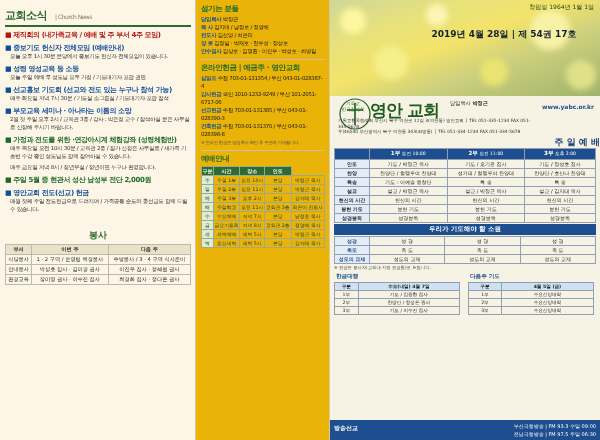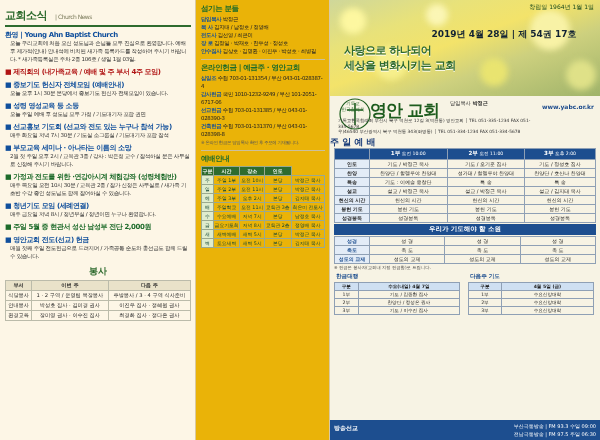--- a/index.html
+++ b/index.html
@@ -9,21 +9,21 @@
   
   #left{left:0;top:0;width:196px;height:440px;background:#fdf6e6;border-right:1px solid #d9c9a2;padding:4px 4px 0 5px;}
   .news-title{font-size:11px;font-weight:bold;color:#2e6b2e;letter-spacing:-.5px;text-align:right;}
   .news-title .sub{font-size:6px;color:#7a7a5a;font-weight:normal;margin-left:3px;}
   .rule{height:2px;background:#2e6b2e;margin:2px 0 3px 0;}
   .item{margin-bottom:3px;}
   .item .h{font-size:7px;font-weight:bold;color:#104f9c;letter-spacing:-.4px;}
   .item .h.red{color:#b01414;}
   .item .h.green{color:#1d6b2a;}
   .item .b{font-size:5.5px;color:#333;line-height:1.45;letter-spacing:-.3px;padding-left:5px;}
-  .bong{margin-top:4px;text-align:center;font-size:9px;font-weight:bold;color:#2e6b2e;}
+  .bong{margin-top:15px;text-align:center;font-size:9px;font-weight:bold;color:#2e6b2e;}
   table.bongsa{width:100%;border-collapse:collapse;margin-top:2px;}
   table.bongsa td,table.bongsa th{border:1px solid #bba;font-size:5.2px;padding:1px;text-align:center;color:#222;}
   table.bongsa th{background:#e9e2c9;font-weight:bold;}
   
   #mid{left:196px;top:0;width:134px;height:440px;background:#eab308;border-right:1px solid #d9c9a2;padding:4px 4px 0 5px;}
   .mt{font-size:7.5px;font-weight:bold;color:#1d6b2a;letter-spacing:-.4px;margin-bottom:1px;}
   .kv{font-size:5.4px;color:#222;line-height:1.5;letter-spacing:-.3px;}
   .kv b{color:#104f9c;}
   .divline{height:1px;background:#cabf9e;margin:3px 0;}
   table.sched{width:100%;border-collapse:collapse;margin-top:2px;}
@@ -37,21 +37,21 @@
   #photo .blur{position:absolute;border-radius:50%;filter:blur(3px);}
   .hdrline{position:absolute;right:6px;top:3px;font-size:6px;color:#1b4a1b;}
   .bigdate{position:absolute;left:0;top:28px;width:268px;text-align:center;font-size:9px;font-weight:bold;color:#123;padding-left:40px;}
   .slogan{position:absolute;left:14px;top:44px;font-size:11px;font-weight:bold;color:#2f6a2c;line-height:1.35;letter-spacing:-.5px;text-shadow:0 1px 0 #fff;}
   #logo{position:absolute;left:8px;top:96px;width:150px;height:36px;}
   .church-name{position:absolute;left:40px;top:99px;font-size:17px;font-weight:bold;color:#1d5c1d;letter-spacing:-1px;}
   .church-sub{position:absolute;left:8px;top:101px;font-size:4.6px;color:#2e6b2e;line-height:1.2;text-align:center;width:30px;}
   .pastor{position:absolute;left:120px;top:100px;font-size:5.2px;color:#222;line-height:1.35;}
   .addr{position:absolute;left:8px;top:118px;width:200px;font-size:4.4px;color:#333;line-height:1.3;}
   .url{position:absolute;right:6px;top:103px;font-size:6px;font-weight:bold;color:#1b4a8c;}
-  .worship-title{position:absolute;left:0;top:136px;width:270px;text-align:left;font-size:9px;font-weight:bold;color:#1d3f7a;}
+  .worship-title{position:absolute;left:0;top:136px;width:270px;text-align:right;font-size:9px;font-weight:bold;color:#1d3f7a;}
   #wtable{position:absolute;left:4px;top:148px;width:262px;border-collapse:collapse;}
   #wtable td,#wtable th{border:1px solid #8fa0b5;font-size:5px;text-align:center;color:#183;padding:1px 0;color:#222;}
   #wtable th{background:#1d4e8f;color:#fff;font-size:5.6px;}
   #wtable th span.t{font-weight:normal;font-size:4.6px;}
   .rowlabel{background:#e3ecf7;color:#1d4e8f;font-weight:bold;}
   .prayer-bar{position:absolute;left:4px;width:262px;height:11px;background:#1d4e8f;color:#fff;font-size:6.5px;font-weight:bold;text-align:center;line-height:11px;}
   .hm{position:absolute;font-size:5.6px;font-weight:bold;color:#1d4e8f;}
   table.hymn{width:126px;border-collapse:collapse;}
   table.hymn td,table.hymn th{border:1px solid #8fa0b5;font-size:4.6px;text-align:center;padding:1px 0;color:#222;}
   table.hymn th{background:#cfe0f2;font-weight:bold;}
@@ -66,24 +66,20 @@
 <div id="page">
 
   <div class="col" id="left">
     <div>
       <span class="news-title">교회소식</span>
       <span class="news-title"><span class="sub">| Church News</span></span>
     </div>
     <div class="rule"></div>
     <div id="news-items">
         <div class="item">
-          <div class="h">환영 | Young Ahn Baptist Church</div>
-          <div class="b">오늘 우리교회에 처음 오신 성도님과 손님들 모두 진심으로 환영합니다. 예배 후 제가적(안내) 안내석에 비치된 새가족 등록카드를 작성하여 주시기 바랍니다. * 새가족등록실은 주차 2층 106호 / 생일 1월 03일.</div>
-        </div>
-        <div class="item">
           <div class="h red">■ 제직회의 (내가족교육 / 예배 및 주 부서 4주 모임)</div>
         </div>
         <div class="item">
           <div class="h">■ 중보기도 헌신자 전체모임 (예배안내)</div>
           <div class="b">오늘 오후 1시 30분 본당에서 중보기도 헌신자 전체모임이 있습니다.</div>
         </div>
         <div class="item">
           <div class="h">■ 성령 영성교육 등 소등</div>
           <div class="b">오늘 주일 예배 후 성도님 모두 가정 / 기도대기자 포함 권면</div>
         </div>
@@ -93,21 +89,20 @@
         </div>
         <div class="item">
           <div class="h">■ 부모교육 세미나 · 아나타는 이름의 소망</div>
           <div class="b">2월 첫 주일 오후 2시 / 교육관 3층 / 강사 : 박은정 교수 / 참석하실 분은 사무실로 신청해 주시기 바랍니다.</div>
         </div>
         <div class="item">
           <div class="h green">■ 가정과 전도를 위한 ·연강아시계 체험강좌 (성령체험반)</div>
           <div class="b">매주 목요일 오전 10시 30분 / 교육관 2층 / 참가 신청은 사무실로 / 새가족 기초반 수강 중인 성도님도 함께 참여하실 수 있습니다.</div>
         </div>
         <div class="item">
-          <div class="h">■ 청년기도 모임 (세례연결)</div>
           <div class="b">매주 금요일 저녁 8시 / 청년부실 / 청년이면 누구나 환영합니다.</div>
         </div>
         <div class="item">
           <div class="h green">■ 주일 5월 중 현관서 성산 남성부 전단 2,000원</div>
         </div>
         <div class="item">
           <div class="h">■ 영안교회 전도(선교) 헌금</div>
           <div class="b">매월 첫째 주일 전도헌금으로 드려지며 / 가족공동 순도와 총선금도 함께 드릴 수 있습니다.</div>
         </div>
       </div>
@@ -237,24 +232,20 @@
 
     <div id="photo">
       <span class="blur" style="left:10px;top:8px;width:26px;height:26px;background:#fdf7a0;"></span>
       <span class="blur" style="left:44px;top:46px;width:34px;height:34px;background:#f6ef8c;"></span>
       <span class="blur" style="left:200px;top:10px;width:40px;height:40px;background:#f8f2a6;"></span>
       <span class="blur" style="left:150px;top:58px;width:28px;height:28px;background:#e9e470;"></span>
       <span class="blur" style="left:236px;top:60px;width:30px;height:30px;background:#dfe188;"></span>
       <span class="blur" style="left:96px;top:4px;width:22px;height:22px;background:#fbf6b5;"></span>
       <div class="hdrline">창립일 1964년 1월 1일</div>
       <div class="bigdate">2019년 4월 28일 | 제 54권 17호</div>
-      <div class="slogan">
-        <span>사랑으로 하나되어</span><br>
-        <span>세상을 변화시키는 교회</span>
-      </div>
     </div>
 
     <svg id="logo" viewBox="0 0 150 36">
       <circle cx="17" cy="18" r="15" fill="none" stroke="#1d5c1d" stroke-width="1.2"></circle>
       <path d="M17 7 v22 M9 14 h16" stroke="#1d5c1d" stroke-width="1.6"></path>
     </svg>
     <div class="church-sub">기독교<br>한국침례회</div>
     <div class="church-name">영안 교회</div>
     <div class="pastor">
       <span>담임목사</span>

